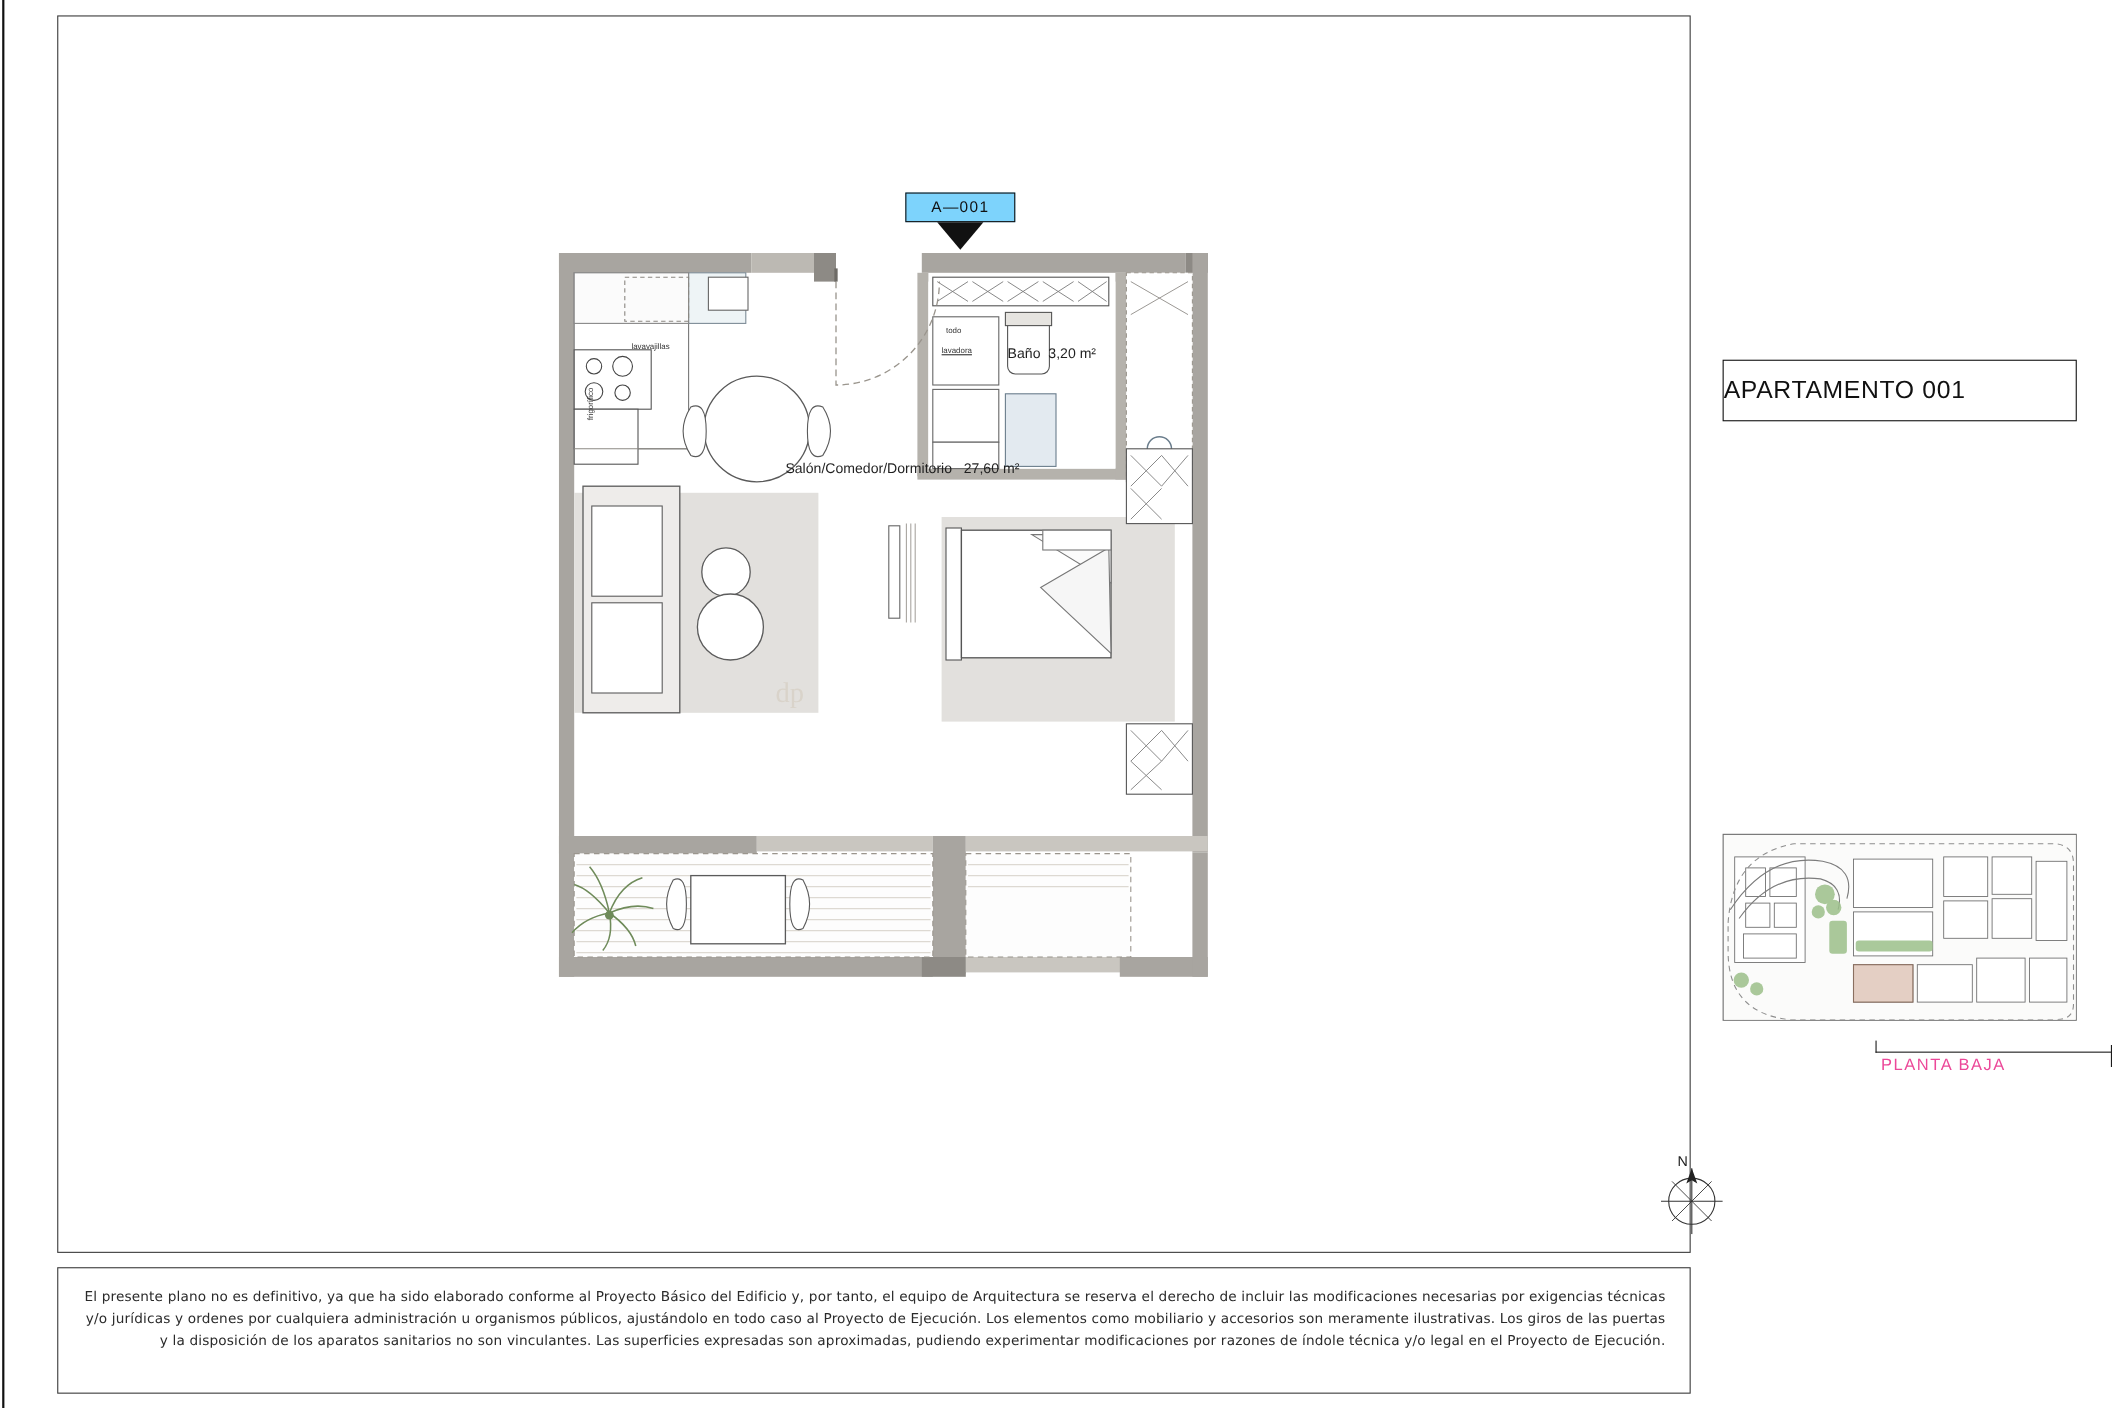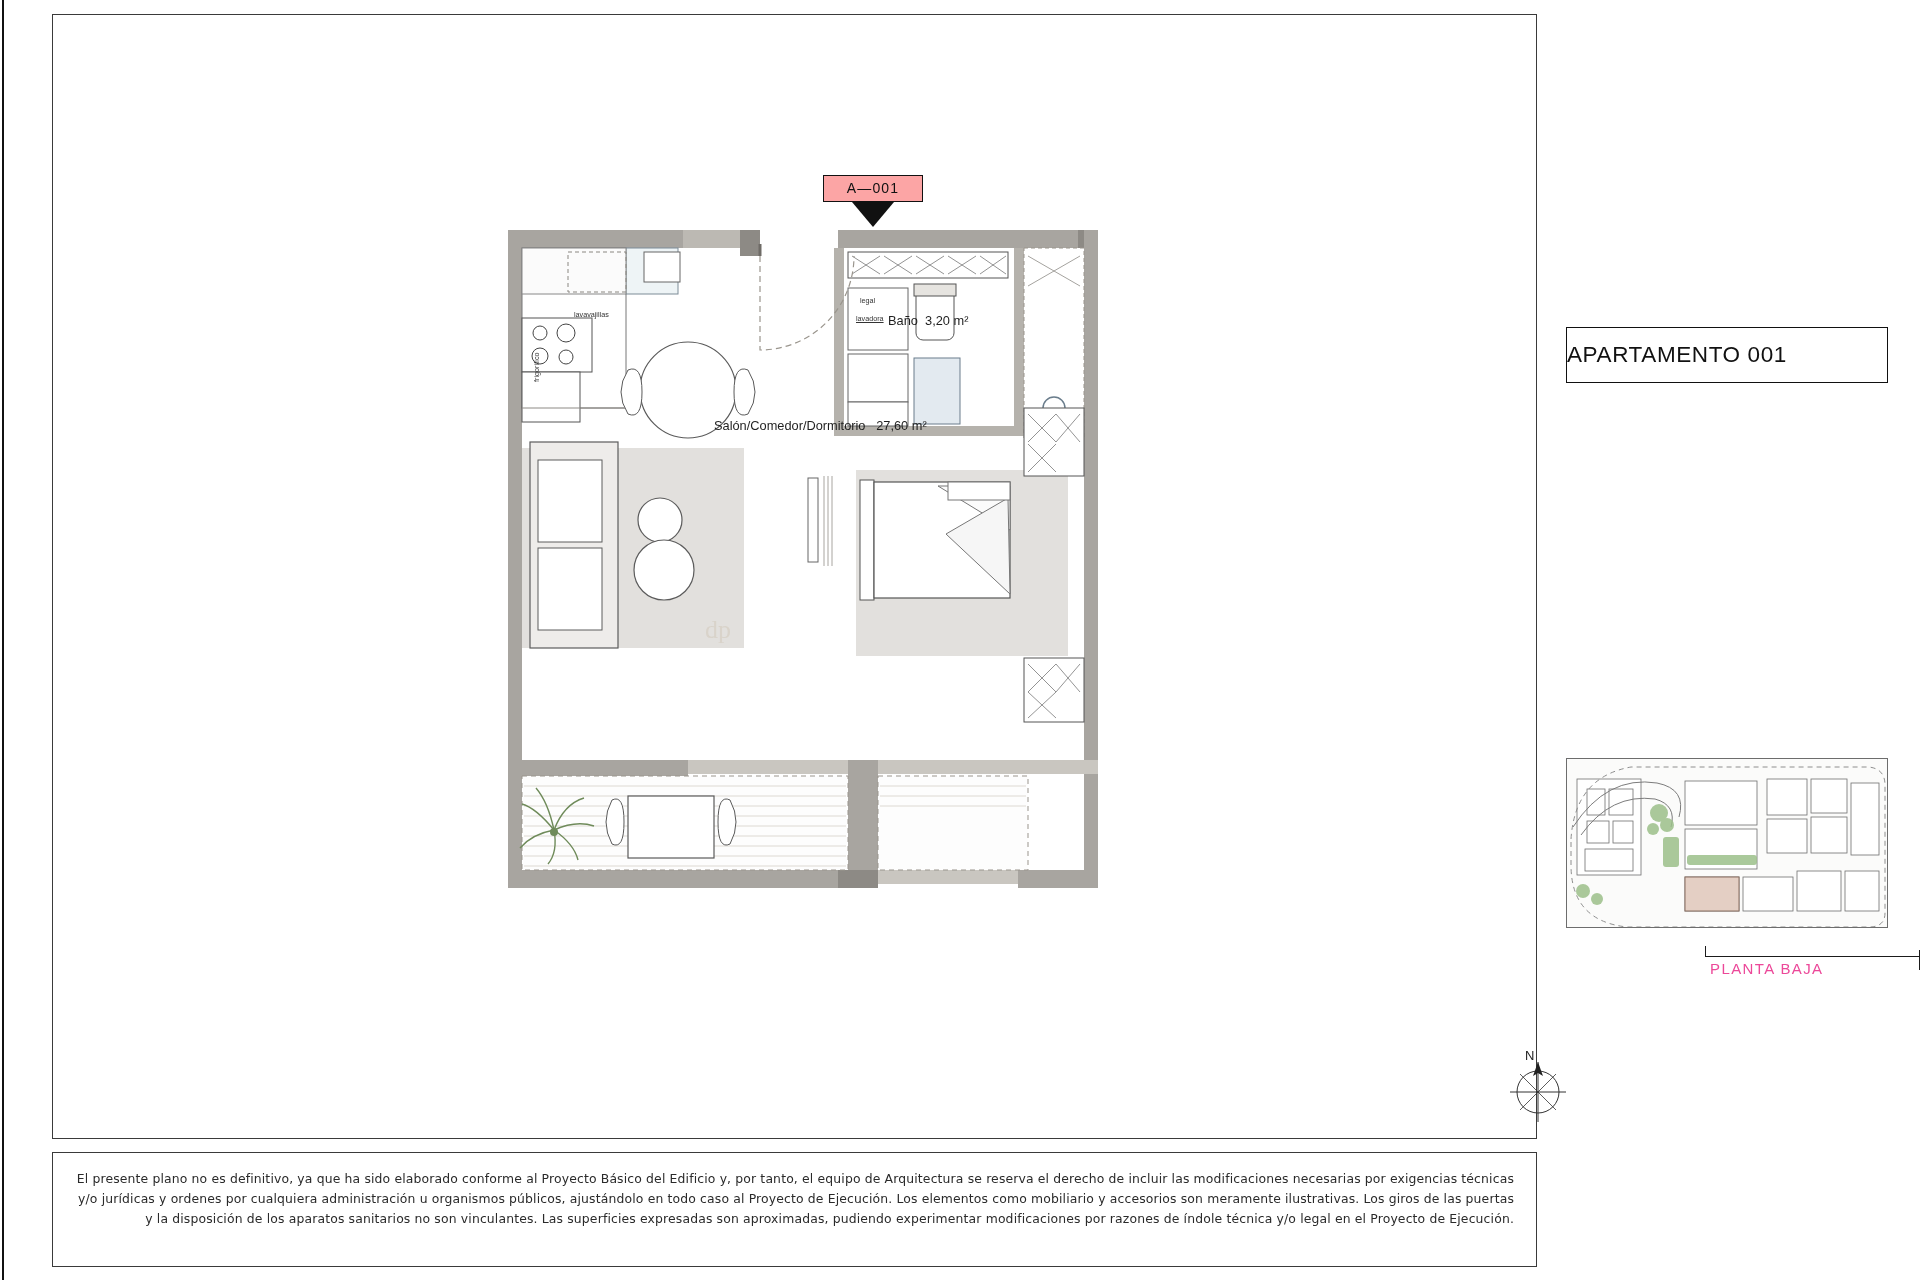--- a/index.html
+++ b/index.html
@@ -164,21 +164,21 @@
     left: 770px;
     top: 160px;
     width: 100px;
     text-align: center;
   }
   .section-marker .tagbox {
     border: 1.3px solid #111;
     padding: 4px 0 5px 0;
     font-size: 14px;
     letter-spacing: 1.2px;
-    background: #fca5a5;
+    background: #7dd3fc;
     color: #111;
   }
   .section-marker .arrow {
     width: 0; height: 0;
     margin: 0 auto;
     border-left: 21px solid transparent;
     border-right: 21px solid transparent;
     border-top: 25px solid #111;
   }
   
@@ -412,27 +412,27 @@
           <path d="M46 600 q4 22 -6 34"></path>
           <path d="M46 600 q20 14 24 30"></path>
         </g>
         <circle cx="46" cy="602" r="4" fill="#6f8b5a"></circle>
       </svg>
 
       <div class="room-label" style="left:206px; top:188px;">
         <span>Salón/Comedor/Dormitorio</span>
         &nbsp;&nbsp;<span>27,60 m²</span>
       </div>
-      <div class="room-label" style="left:380px; top:83px;">
+      <div class="room-label" style="left:408px; top:83px;">
         <span>Baño</span>
         &nbsp;<span>3,20 m²</span>
       </div>
       <div class="tiny-label" style="left:66px; top:32px;margin-top:48px;">lavavajillas</div>
       <div class="tiny-label" style="left:24px; top:152px; transform:rotate(-90deg); transform-origin:left top;">frigorífico</div>
-      <div class="tiny-label" style="left:352px; top:66px;">legal</div>
+      <div class="tiny-label" style="left:352px; top:66px;">todo</div>
       <div class="tiny-label" style="left:348px; top:84px;text-decoration:underline;">lavadora</div>
     </div>
 
     <div class="watermark">dp</div>
 
     <div class="compass">
       <div class="n">N</div>
       <svg width="62" height="72" viewBox="0 0 62 72">
         <circle cx="30" cy="42" r="21" fill="none" stroke="#333" stroke-width="1"></circle>
         <line x1="30" y1="12" x2="30" y2="72" stroke="#333" stroke-width="1"></line>

